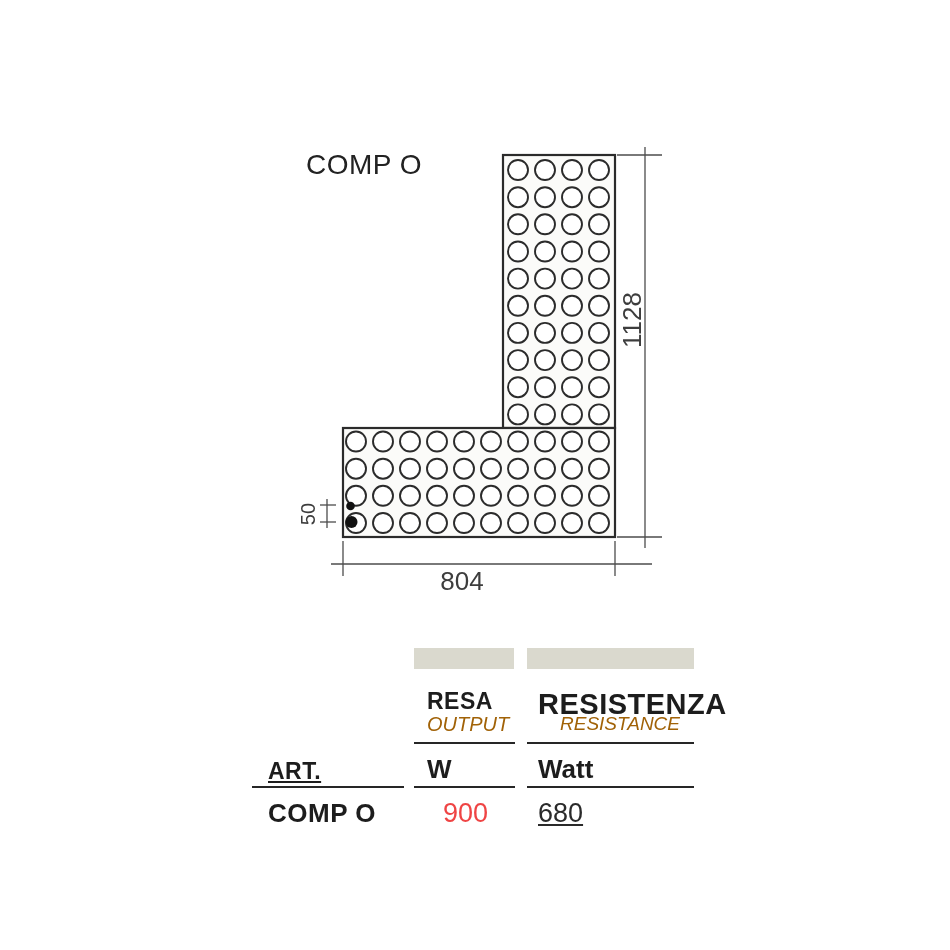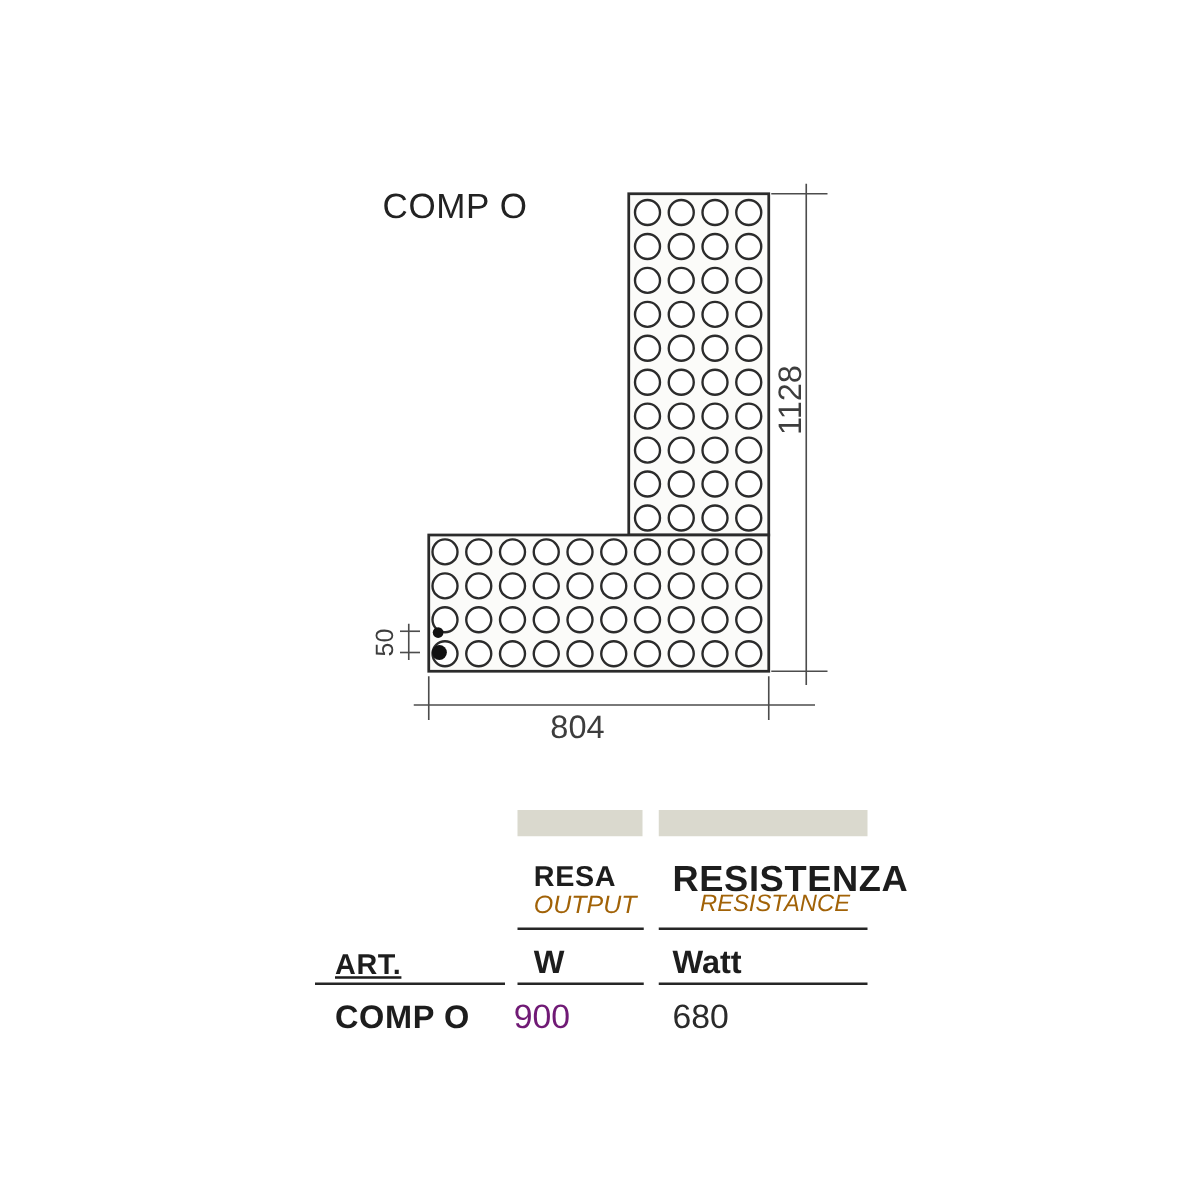--- a/index.html
+++ b/index.html
@@ -41,22 +41,22 @@
   .r2{left:527px;top:742px;width:167px;}
   .art{left:268px;top:760px;font-size:23px;letter-spacing:.5px;text-decoration:underline;}
   .unit{font-size:26px;}
   .w{left:427px;top:756px;}
   .watt{left:538px;top:756px;}
   .r3a{left:252px;top:786px;width:152px;}
   .r3b{left:414px;top:786px;width:101px;}
   .r3c{left:527px;top:786px;width:167px;}
   .cell{font-size:27px;}
   .artval{left:268px;top:800px;font-weight:bold;font-size:26px;letter-spacing:.5px;}
-  .v900{left:411px;top:800px;color:#701a75;}
-  .v680{left:538px;top:800px;color:#2a2a2a;}
+  .v900{left:443px;top:800px;color:#ef4444;}
+  .v680{left:538px;top:800px;color:#2a2a2a;text-decoration:underline;}
 </style>
 </head>
 <body>
 
 <div class="page" style="--outline: #2b2b2b; --fill: #fbfbf9; --dimline: #4c4c4c; --dot: #111111; --bar: #dad9ce; --ink: #1d1d1d;">
 
   <div class="title">COMP O</div>
 
   <svg class="diagram" viewBox="0 0 950 950" aria-hidden="true">
     <g>

